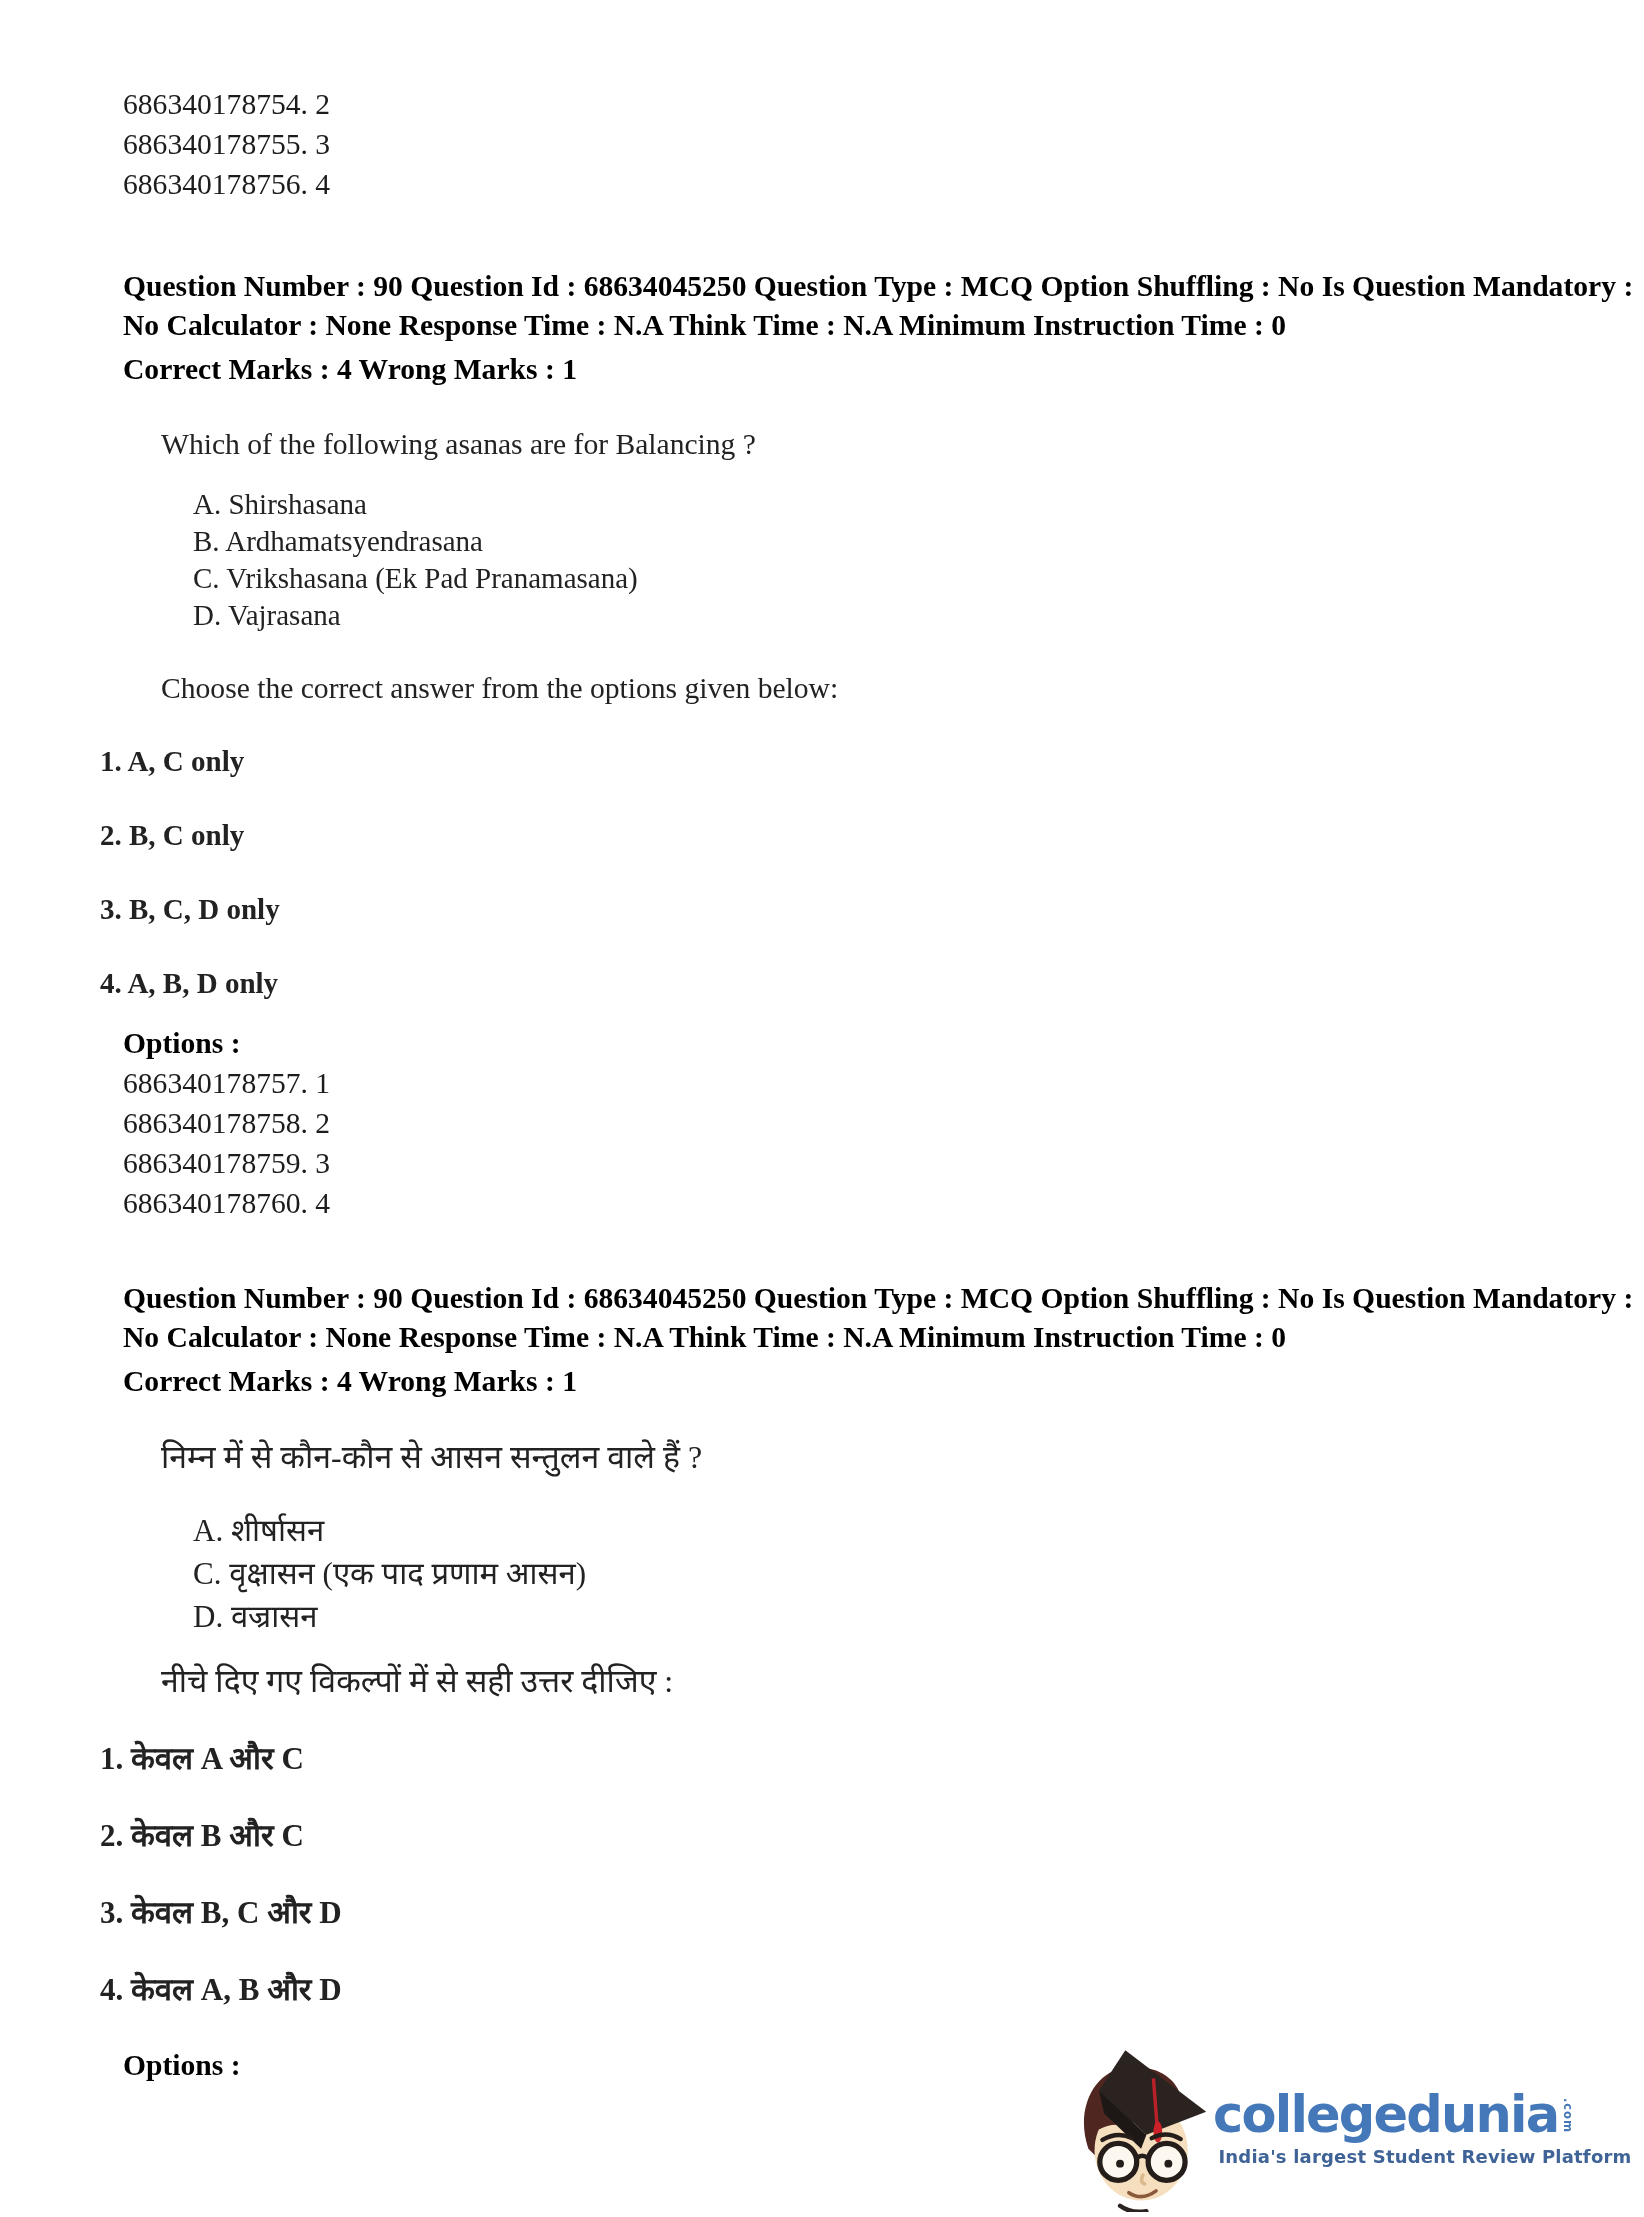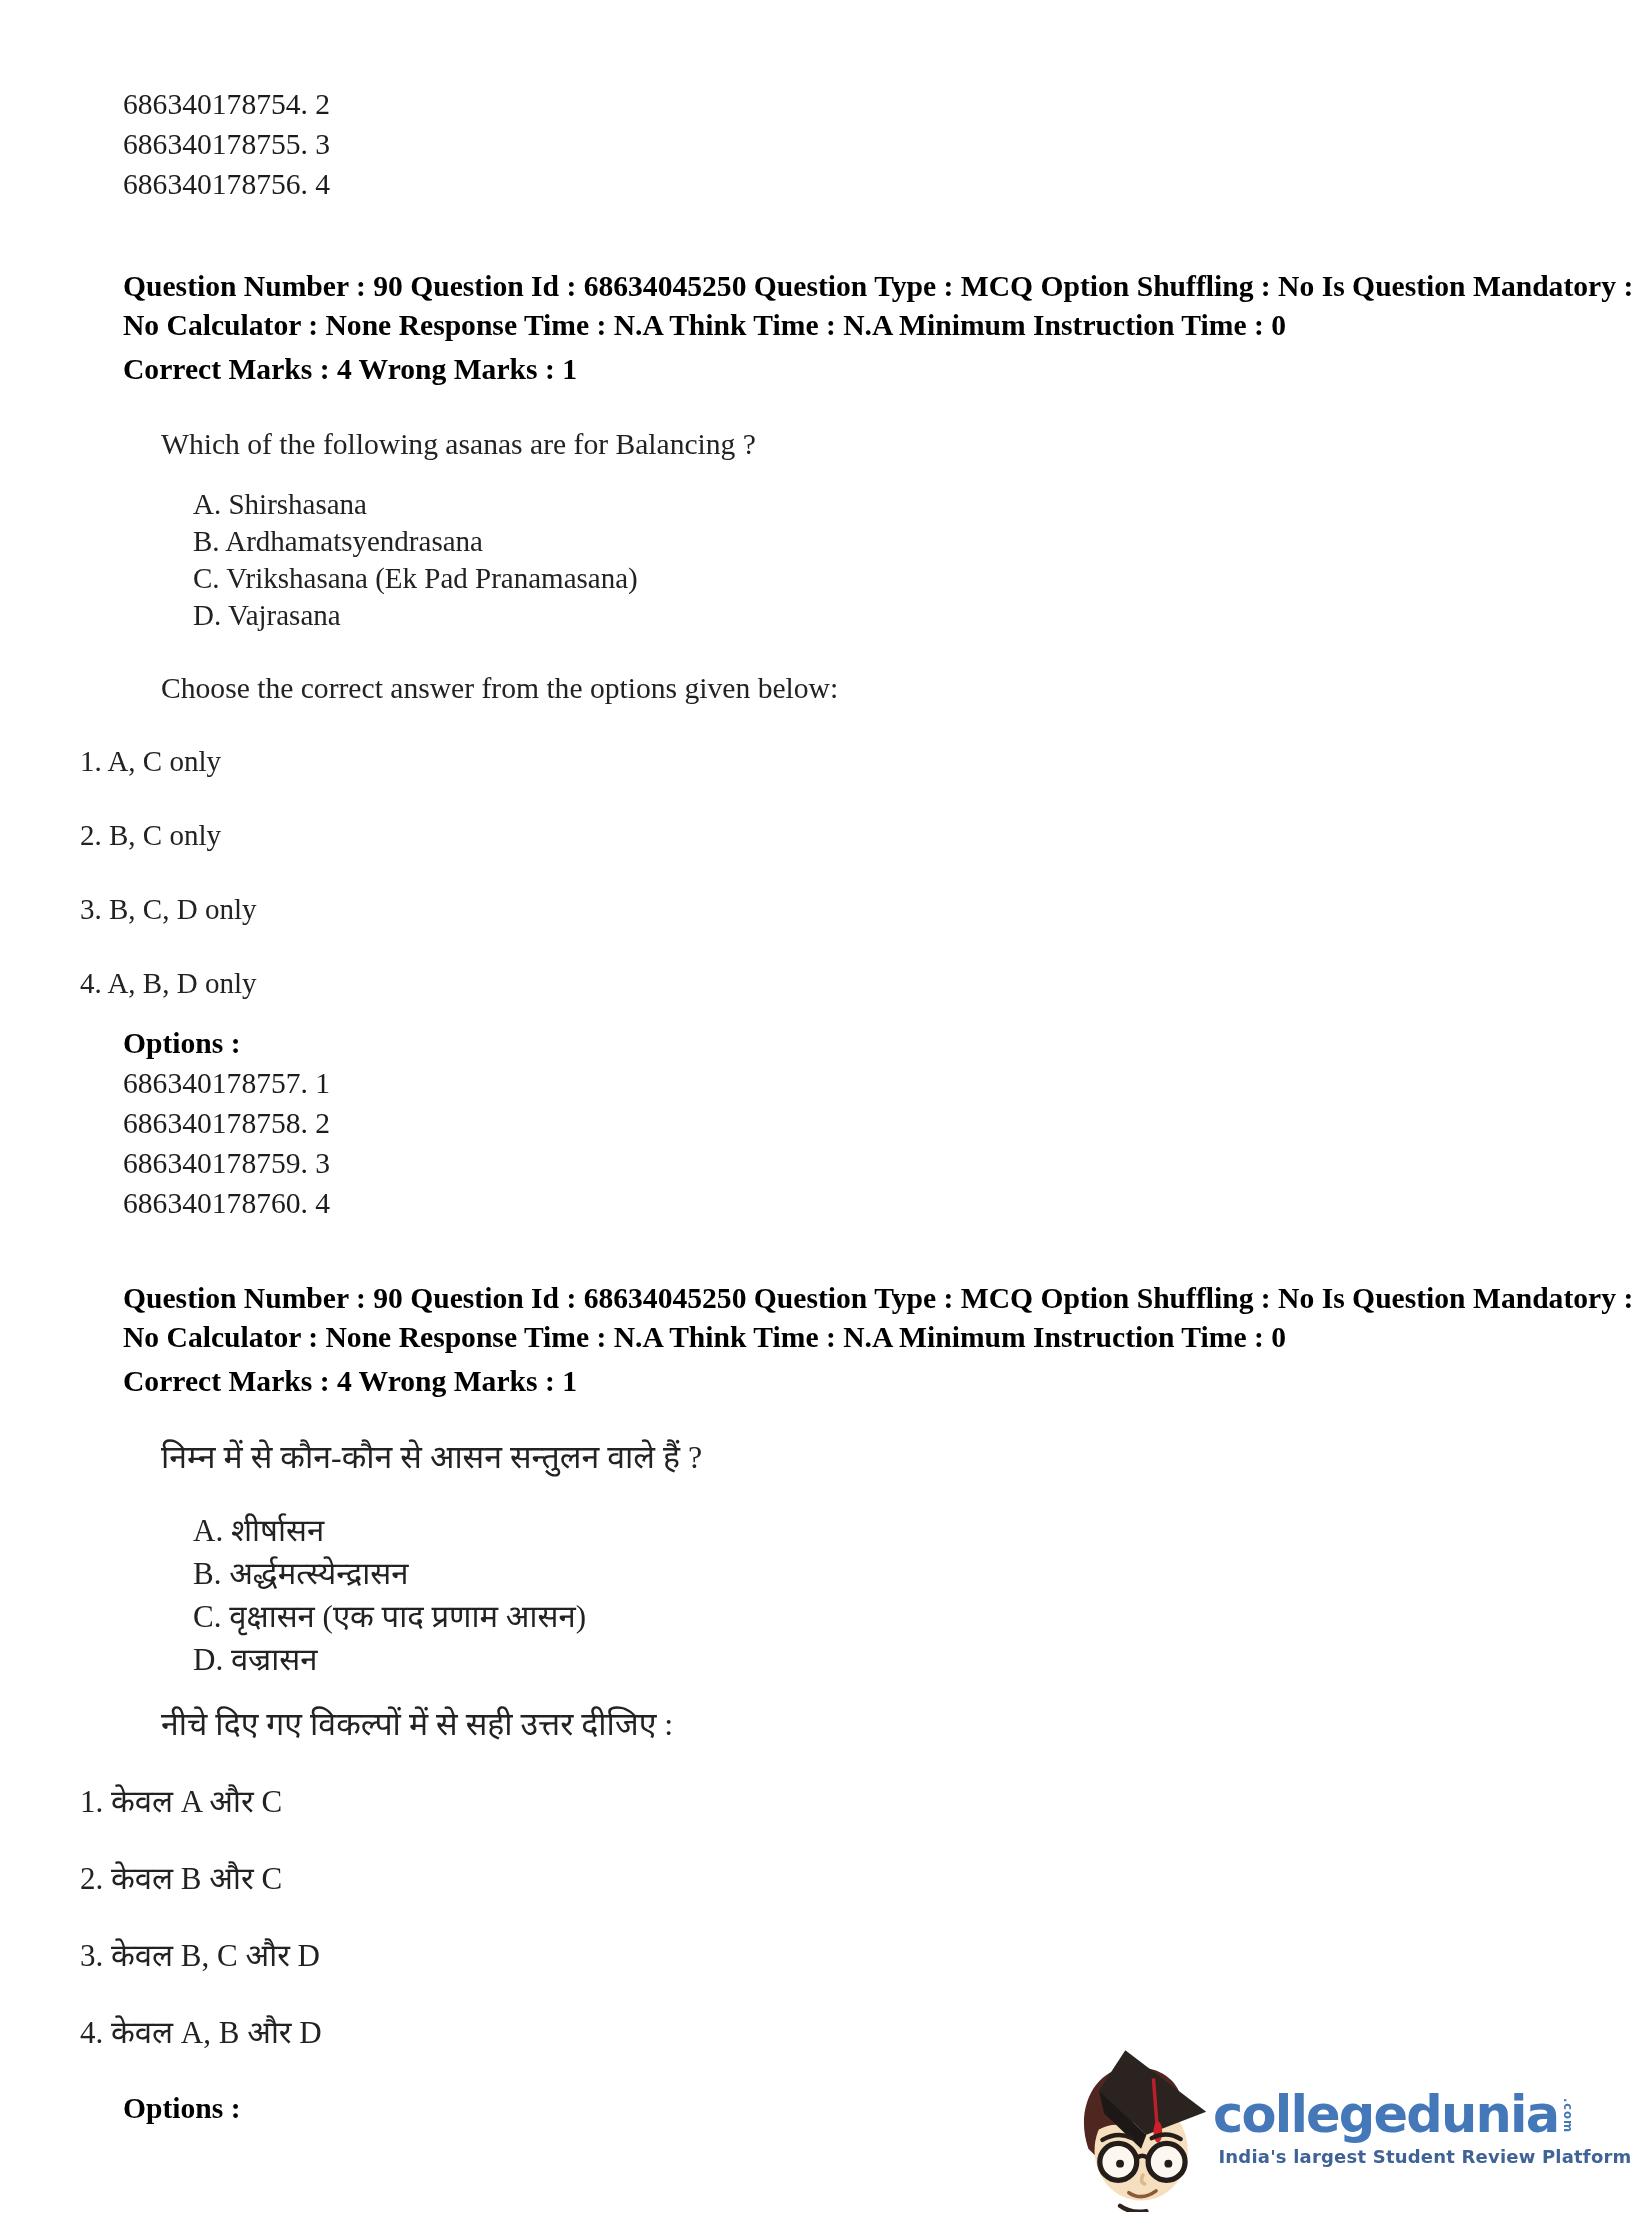--- a/index.html
+++ b/index.html
@@ -14,21 +14,21 @@
 
   
   .metablock{margin-left:123px;margin-top:63px;}
   .metaline{font-weight:700;font-size:29.6px;line-height:39px;color:#000;}
   .marksline{margin-top:5.4px;font-weight:700;font-size:29.6px;line-height:39px;color:#000;}
 
   .qtext{margin-left:161px;margin-top:36px;font-size:29.6px;line-height:38px;color:#222;}
   .stmts{margin-left:193px;margin-top:23px;}
   .stmt{font-size:29px;line-height:37px;color:#222;}
   .choose{margin-left:161px;margin-top:35px;font-size:29.6px;line-height:38px;color:#222;}
-  .choices{margin-left:80px;margin-top:36px;}
+  .choices{margin-left:100px;margin-top:36px;font-weight:bold;}
   .choice{font-size:29px;line-height:37px;margin-bottom:37px;color:#222;}
   .choice:last-child{margin-bottom:0;}
   .optheading{margin-left:123px;margin-top:21.5px;font-weight:700;font-size:29.6px;line-height:39px;color:#000;}
 
   
   .hi .qtext{font-size:32px;line-height:41px;margin-top:36px;}
   .hi .stmt{font-size:31px;line-height:43px;}
   .hi .choose{font-size:32px;line-height:41px;margin-top:23px;}
   .hi .choice{font-size:31px;line-height:41px;margin-bottom:36px;}
   .hi .stmts{margin-top:31px;}
@@ -96,21 +96,20 @@
     <div class="metablock second">
       <div class="metaline">Question Number : 90 Question Id : 68634045250 Question Type : MCQ Option Shuffling : No Is Question Mandatory :</div>
       <div class="metaline">No Calculator : None Response Time : N.A Think Time : N.A Minimum Instruction Time : 0</div>
       <div class="marksline">Correct Marks : 4 Wrong Marks : 1</div>
     </div>
 
     <div class="qtext">निम्न में से कौन-कौन से आसन सन्तुलन वाले हैं ?</div>
 
     <div class="stmts">
       <div class="stmt">A. शीर्षासन</div>
-      <div class="stmt">B. अर्द्धमत्स्येन्द्रासन</div>
       <div class="stmt">C. वृक्षासन (एक पाद प्रणाम आसन)</div>
       <div class="stmt">D. वज्रासन</div>
     </div>
 
     <div class="choose">नीचे दिए गए विकल्पों में से सही उत्तर दीजिए :</div>
 
     <div class="choices">
       <div class="choice">1. केवल A और C</div>
       <div class="choice">2. केवल B और C</div>
       <div class="choice">3. केवल B, C और D</div>

